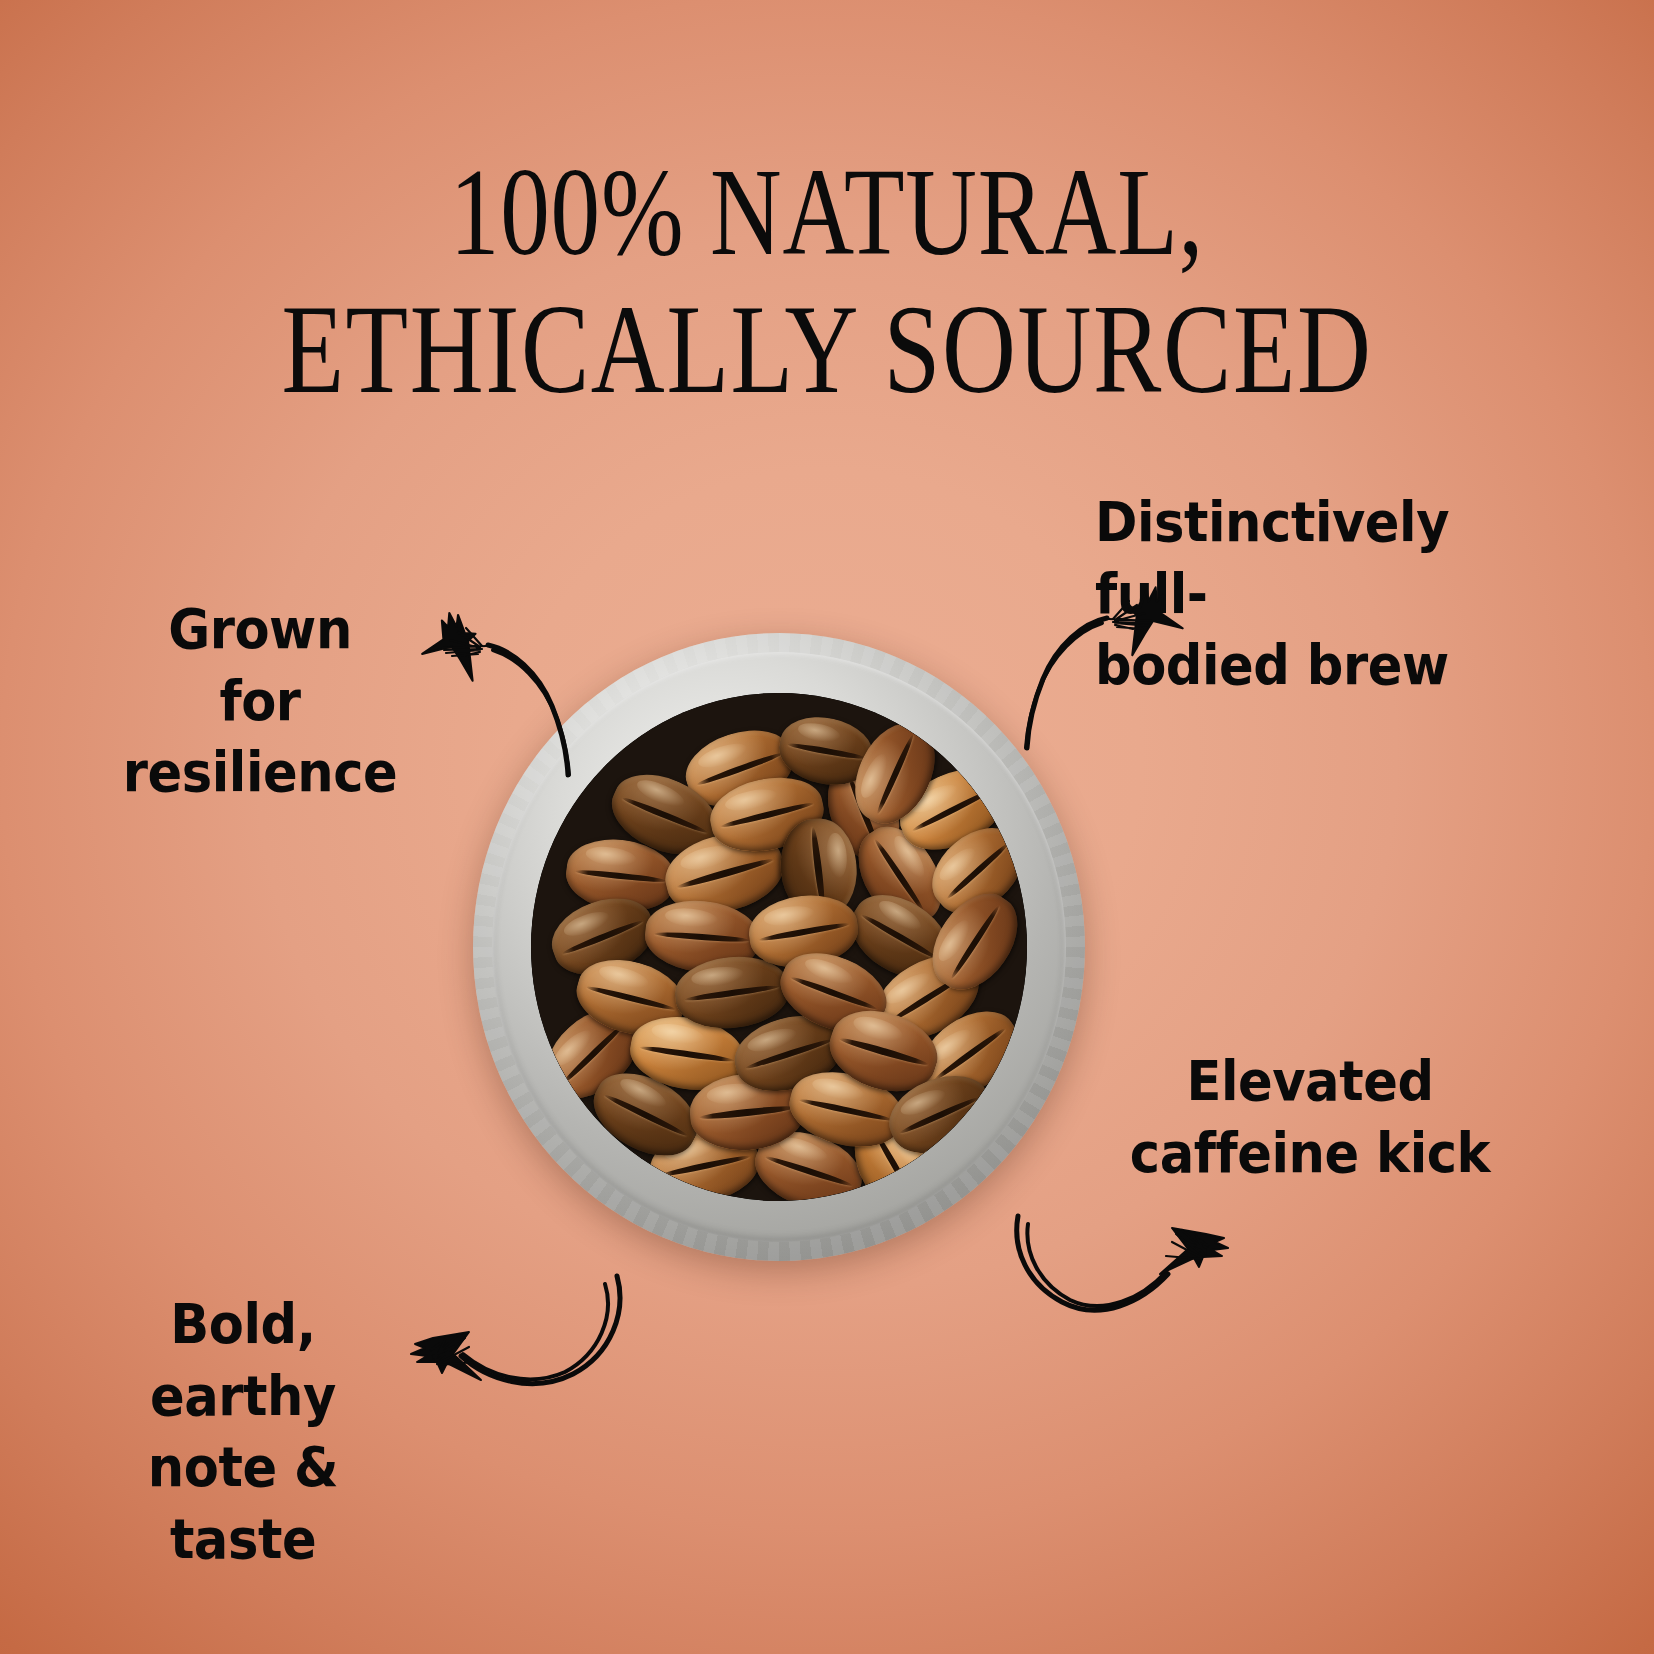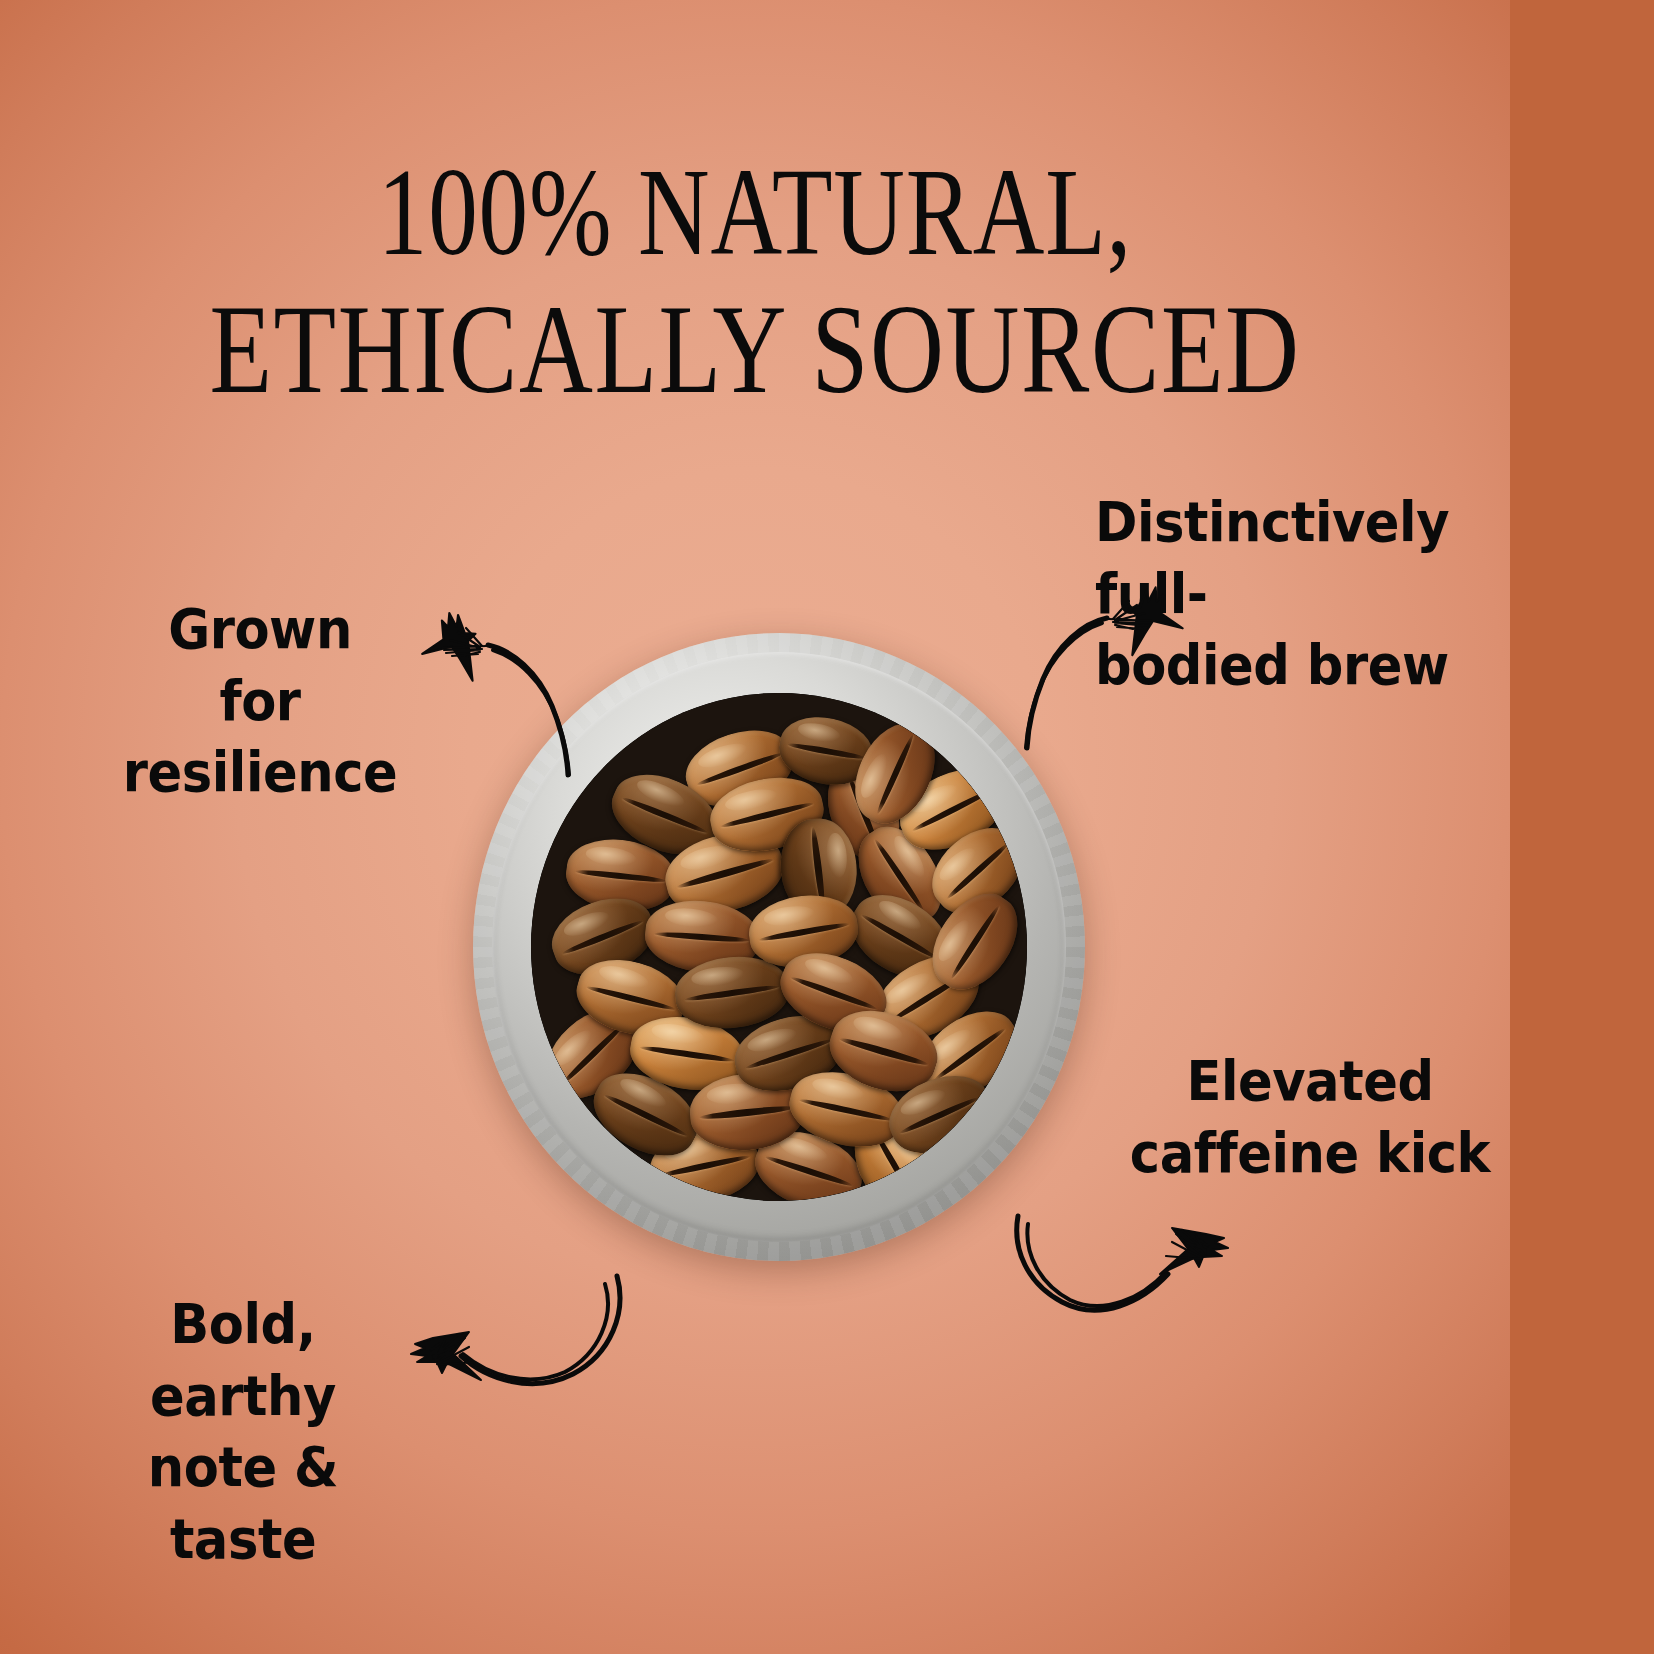--- a/index.html
+++ b/index.html
@@ -2,21 +2,21 @@
 <html><head>
 <meta charset="utf-8">
 <style>
   html, body {
     margin: 0;
     padding: 0;
     background: #C0653C;
   }
   #poster {
     position: relative;
-    width: 1510px;
+    width: 1654px;
     height: 1654px;
     overflow: hidden;
     font-family: "Liberation Sans", sans-serif;
     
     background:
       radial-gradient(ellipse 86% 80% at 50% 46%,
         #EBAD92 0%,
         #E9A98D 22%,
         #E4A084 40%,
         #DC8F70 58%,

